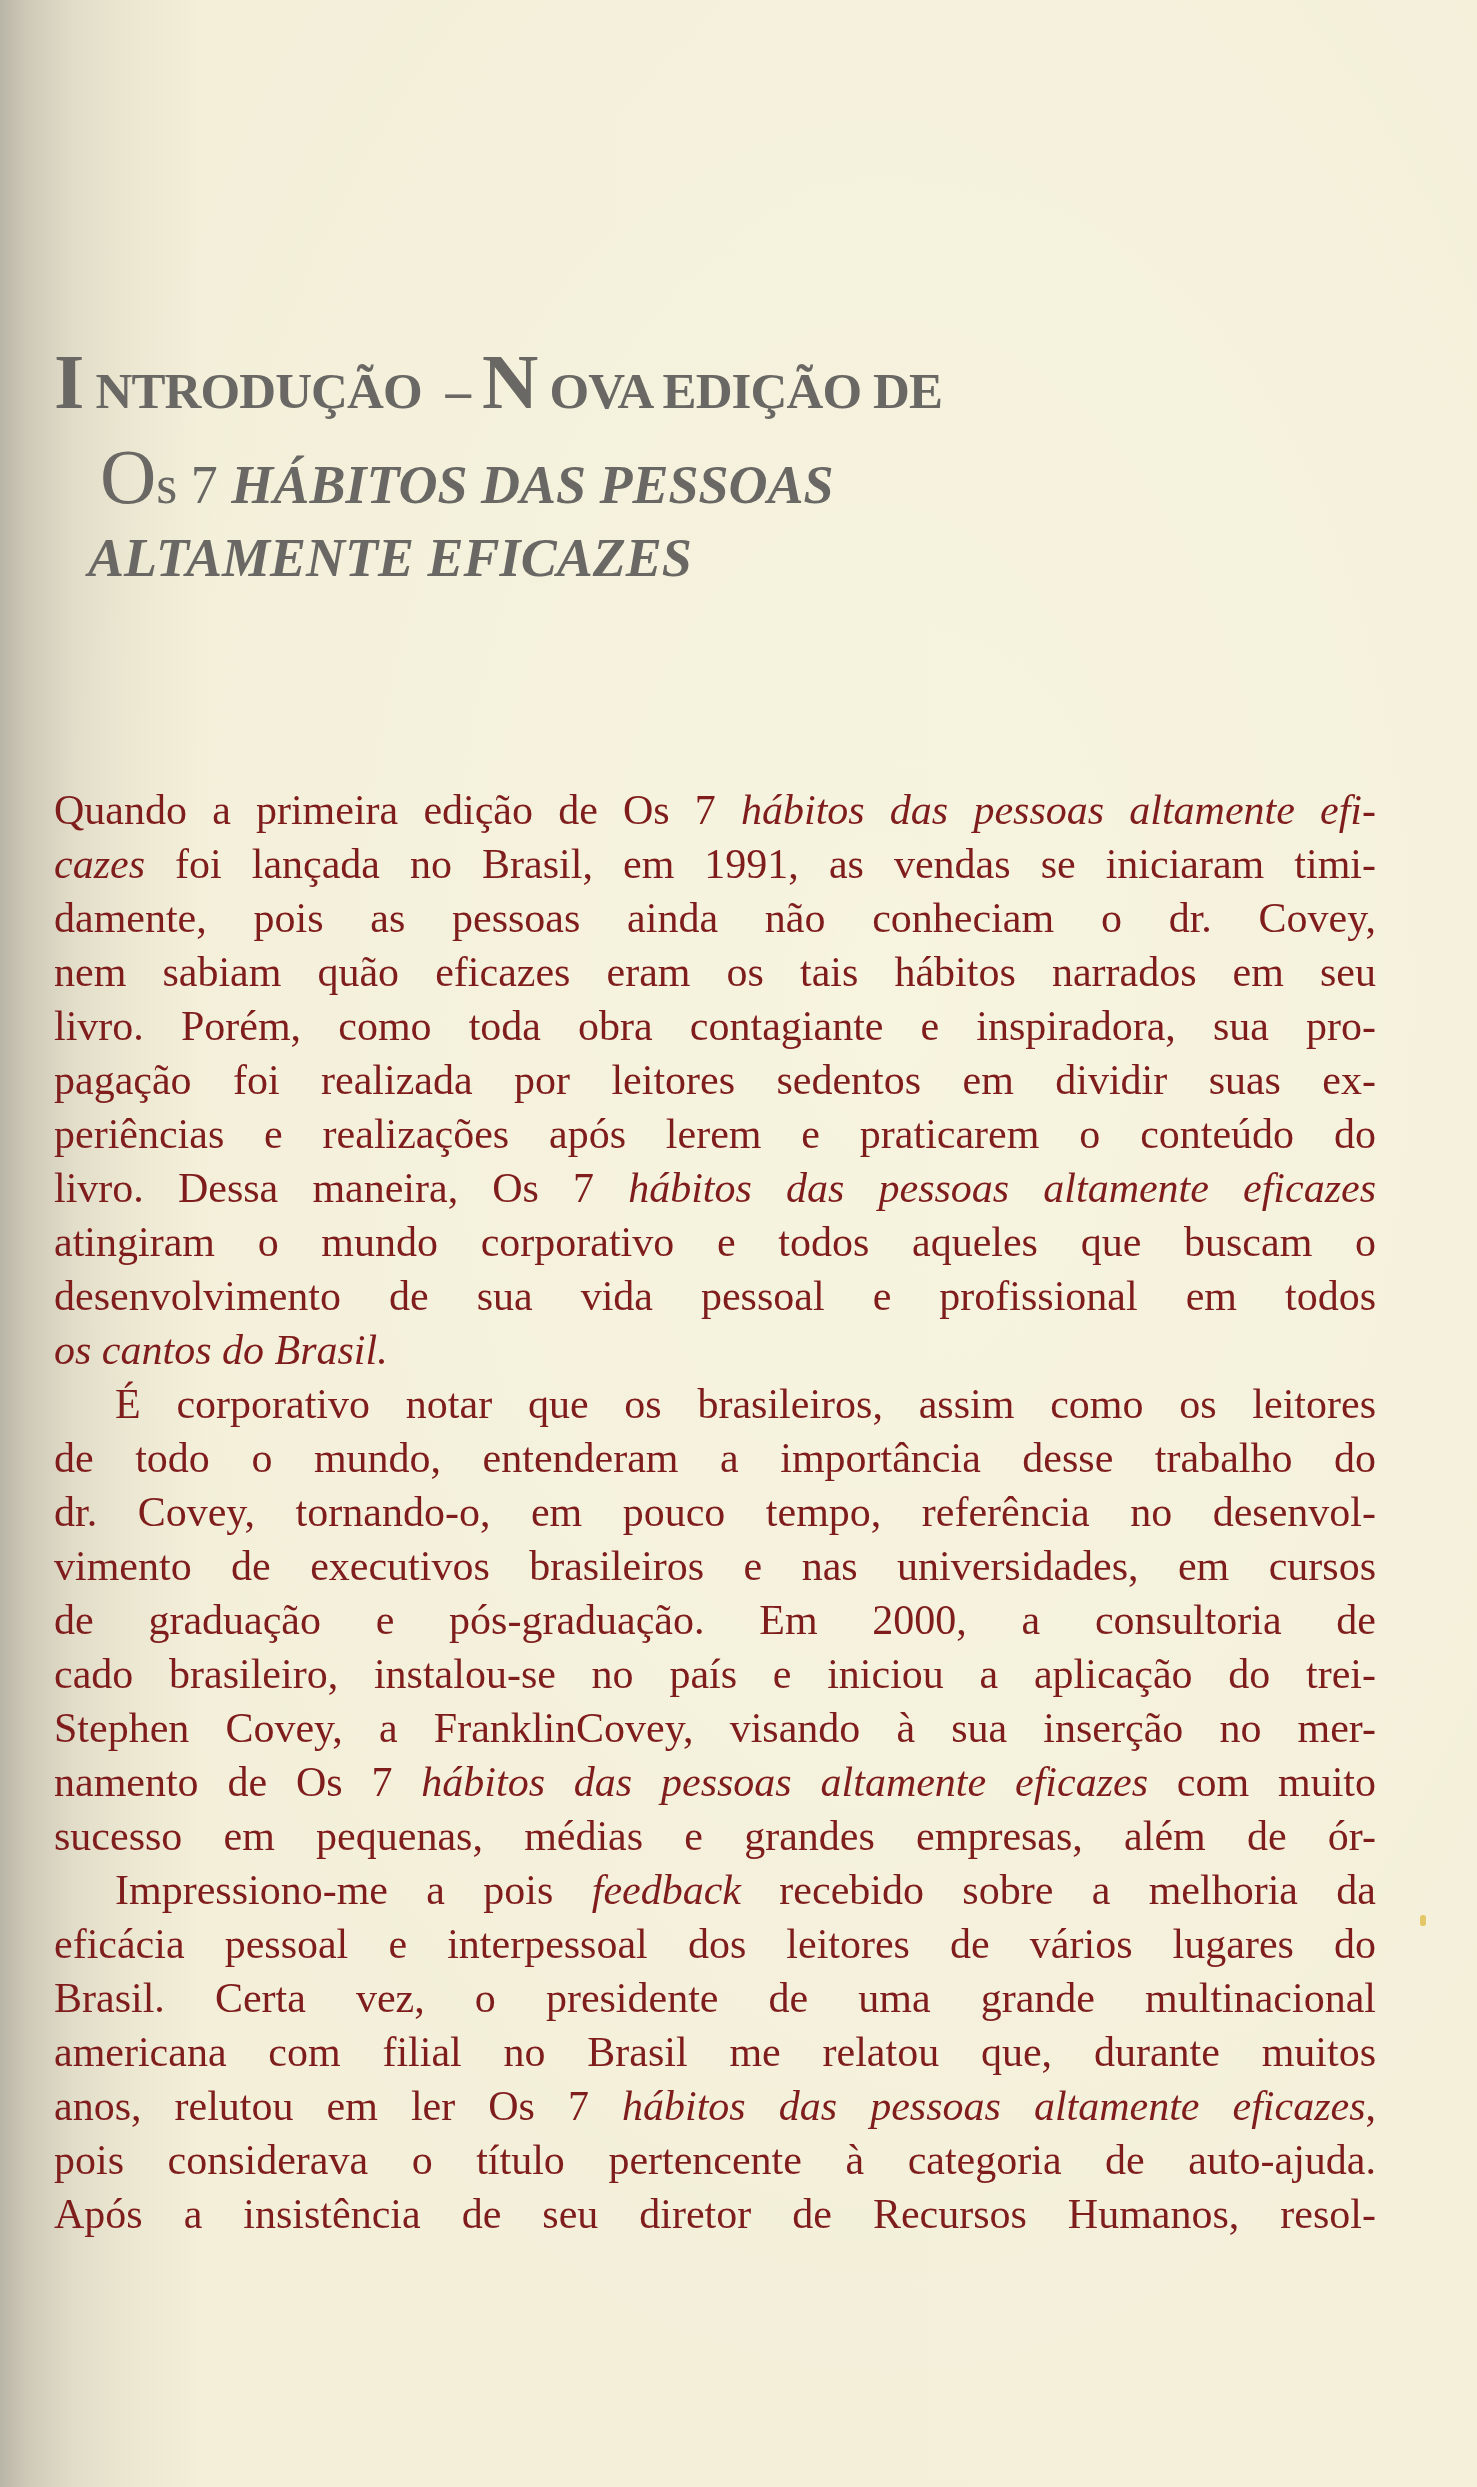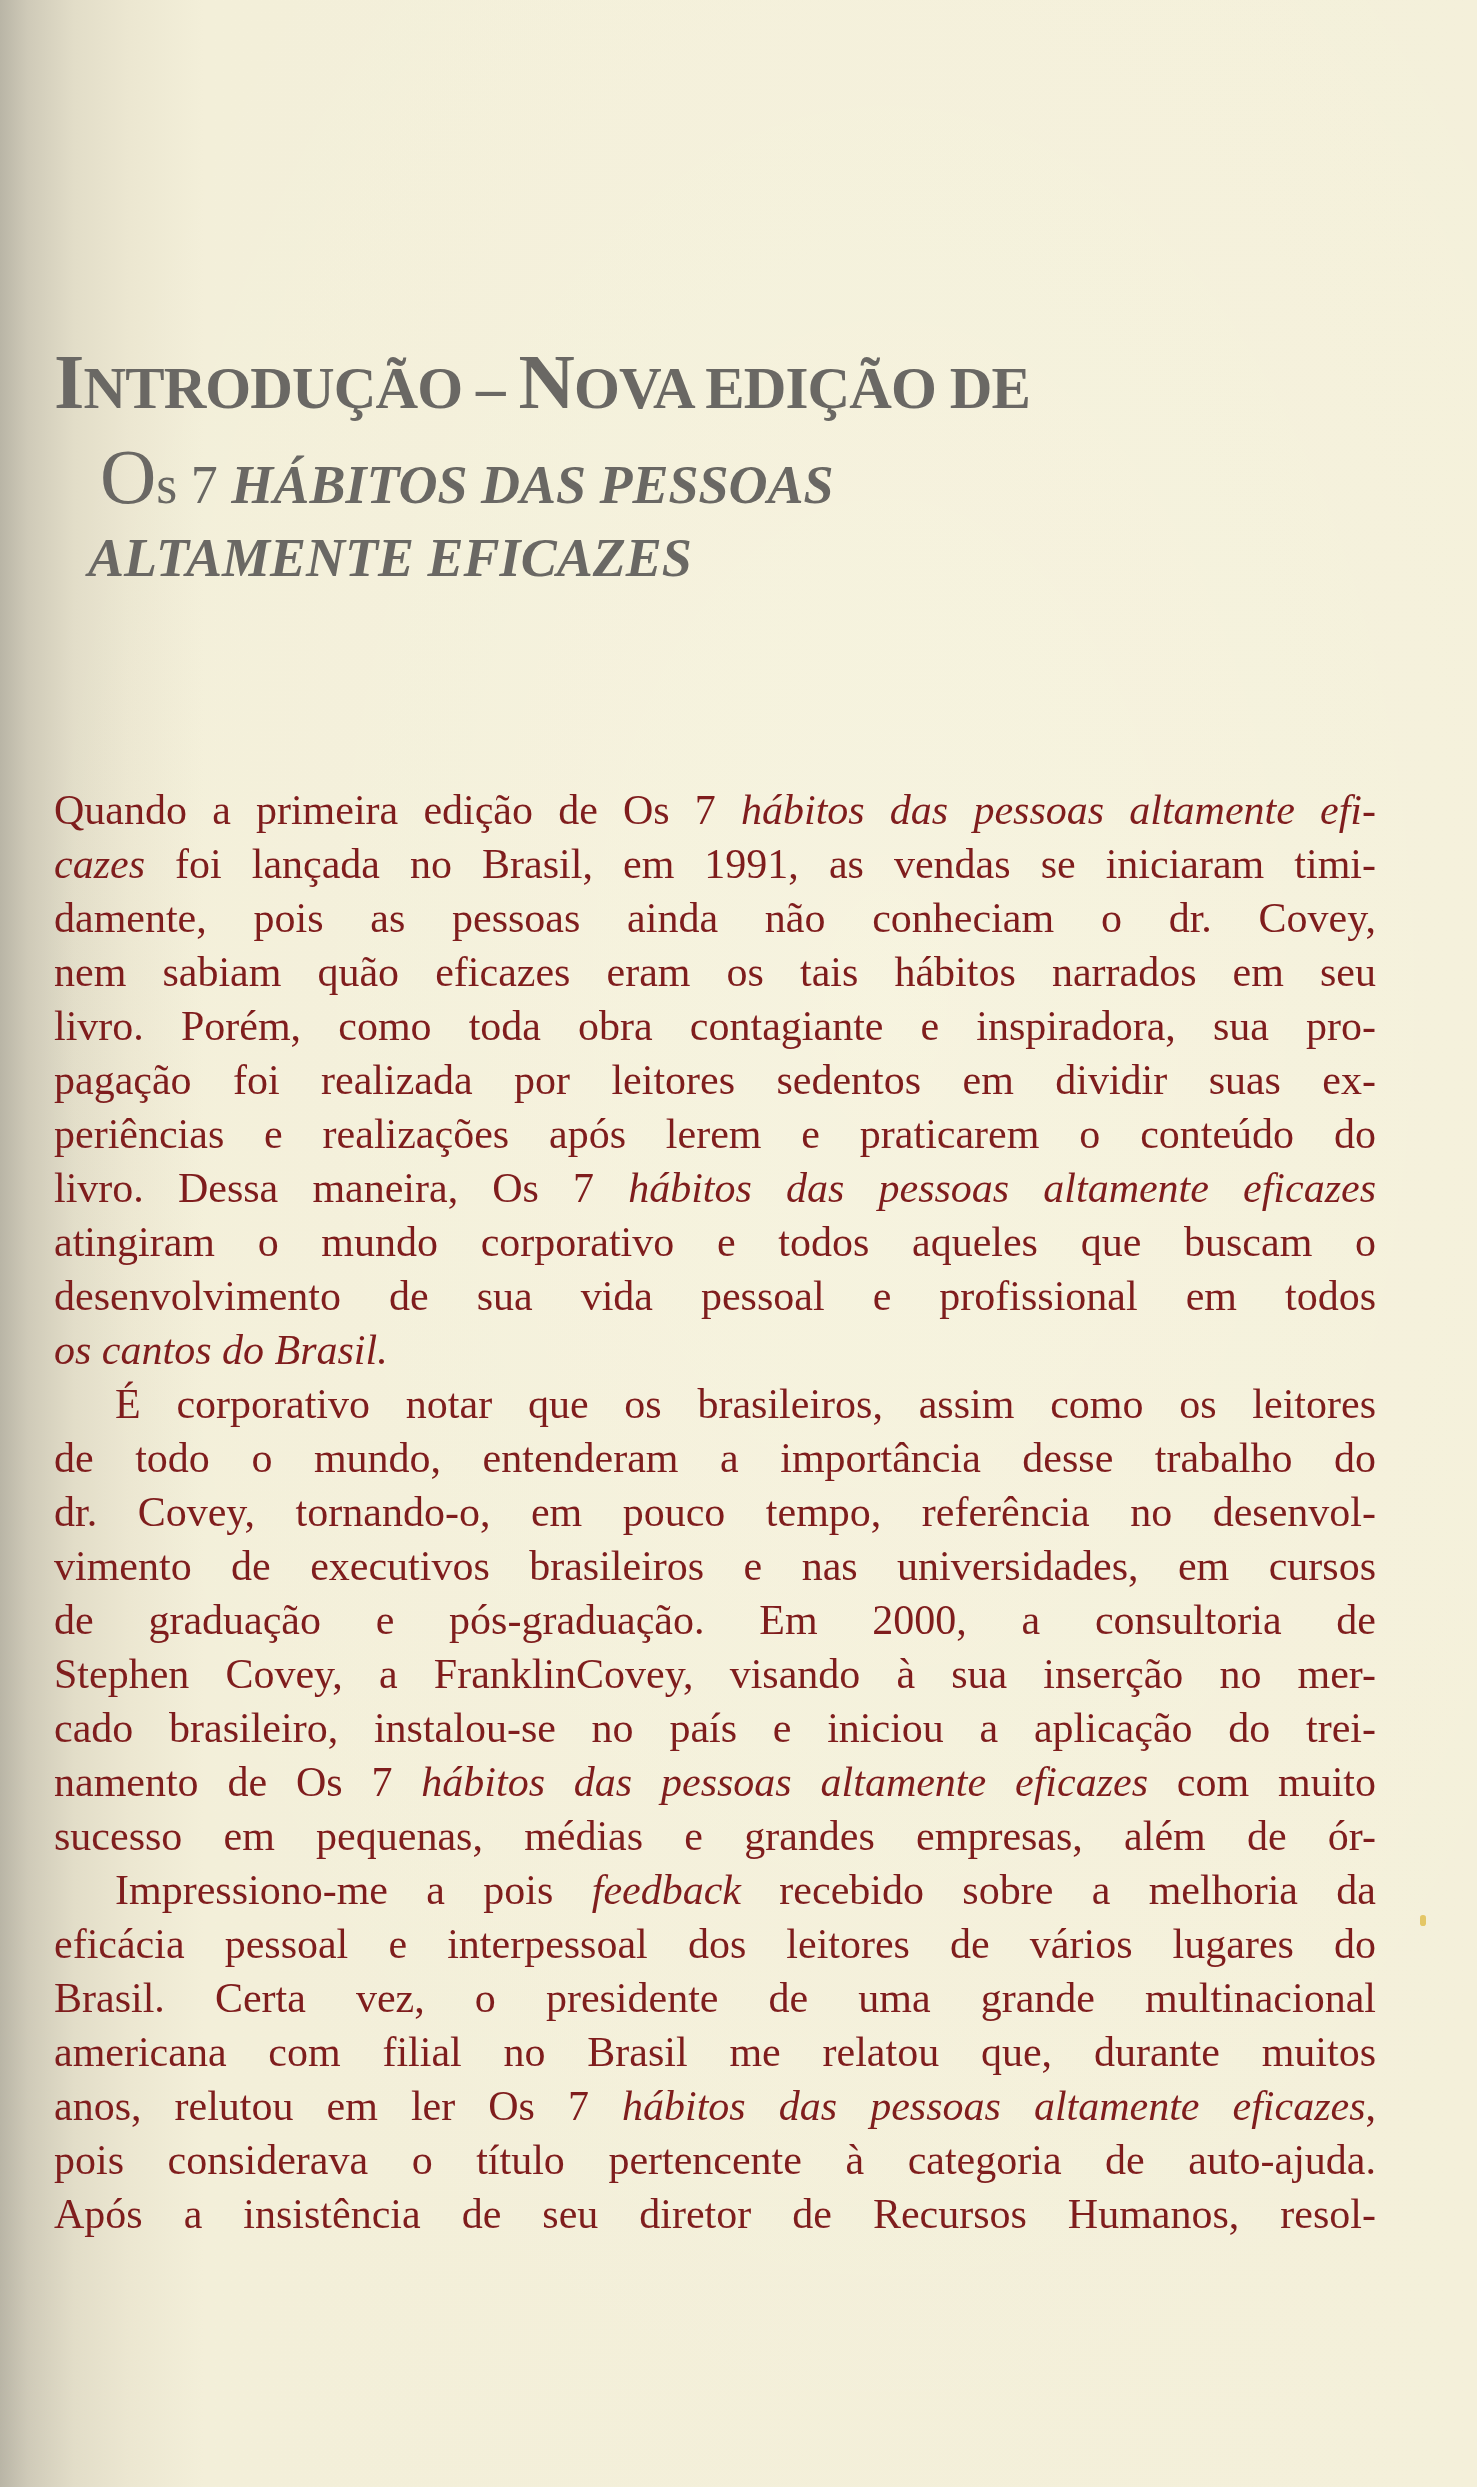--- a/index.html
+++ b/index.html
@@ -51,22 +51,23 @@
     .title-line-1 {
       font-size: 65px;
       letter-spacing: -0.9px;
       height: 80px;
       font-weight: bold;
     }
     .title-line-1 .cap {
       font-size: 78px;
     }
     .title-line-1 .sc {
-      font-size: 59px;
+      font-size: 51px;
       text-transform: uppercase;
+      margin-left: 12px;
     }
     .title-line-2 {
       margin-left: 46px;
       margin-top: 15px;
       font-size: 59px;
       font-style: italic;
       font-weight: bold;
       height: 78px;
     }
     .title-line-2 .cap {
@@ -154,22 +155,22 @@
       <span class="line"><span>atingiram o mundo corporativo e todos aqueles que buscam o</span></span>
       <span class="line"><span>desenvolvimento de sua vida pessoal e profissional em todos</span></span>
       <span class="line last"><span>os cantos do Brasil.</span></span>
     </div>
     <div>
       <span class="line indent"><span>É corporativo notar que os brasileiros, assim como os leitores</span></span>
       <span class="line"><span>de todo o mundo, entenderam a importância desse trabalho do</span></span>
       <span class="line"><span>dr. Covey, tornando-o, em pouco tempo, referência no desenvol-</span></span>
       <span class="line"><span>vimento de executivos brasileiros e nas universidades, em cursos</span></span>
       <span class="line"><span>de graduação e pós-graduação. Em 2000, a consultoria de</span></span>
+      <span class="line"><span>cado brasileiro, instalou-se no país e iniciou a aplicação do trei-</span></span>
       <span class="line"><span>Stephen Covey, a FranklinCovey, visando à sua inserção no mer-</span></span>
-      <span class="line"><span>cado brasileiro, instalou-se no país e iniciou a aplicação do trei-</span></span>
       <span class="line"><span>namento de Os 7 </span><span class="it">hábitos das pessoas altamente eficazes</span><span> com muito</span></span>
       <span class="line"><span>sucesso em pequenas, médias e grandes empresas, além de ór-</span></span>
     </div>
     <div>
       <span class="line indent"><span>Impressiono-me a pois </span><span class="it">feedback</span><span> recebido sobre a melhoria da</span></span>
       <span class="line"><span>eficácia pessoal e interpessoal dos leitores de vários lugares do</span></span>
       <span class="line"><span>Brasil. Certa vez, o presidente de uma grande multinacional</span></span>
       <span class="line"><span>americana com filial no Brasil me relatou que, durante muitos</span></span>
       <span class="line"><span>anos, relutou em ler Os 7 </span><span class="it">hábitos das pessoas altamente eficazes</span><span>,</span></span>
       <span class="line"><span>pois considerava o título pertencente à categoria de auto-ajuda.</span></span>

